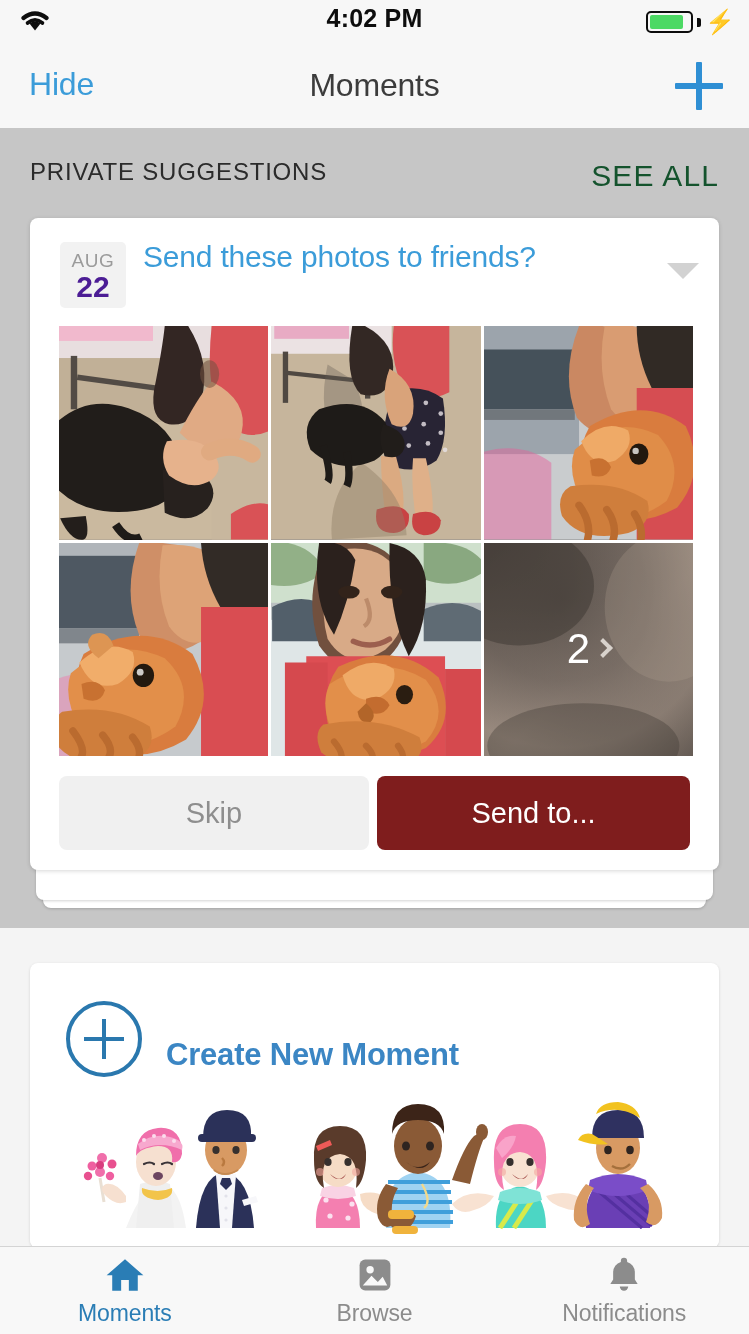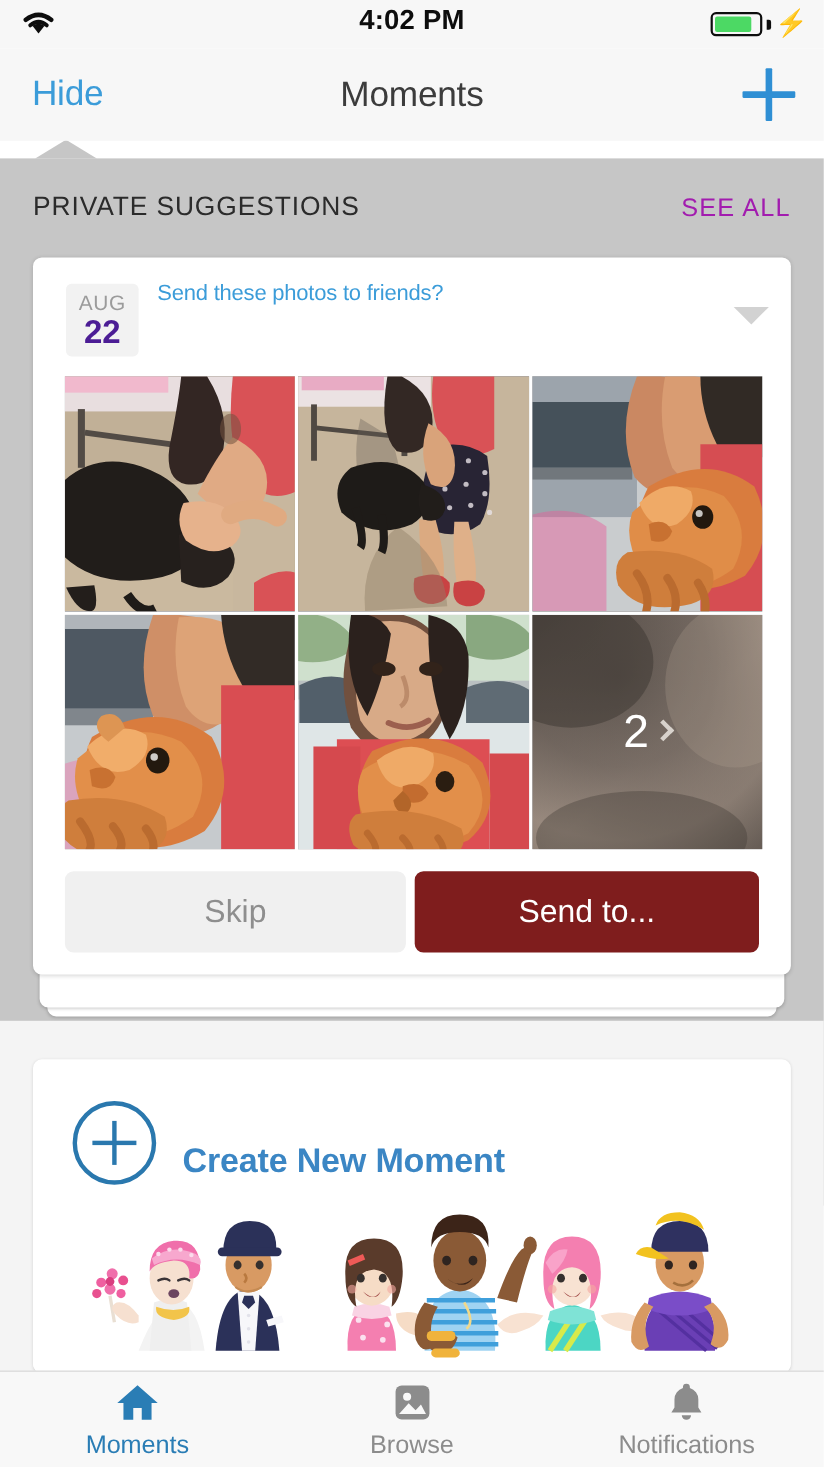--- a/index.html
+++ b/index.html
@@ -121,21 +121,20 @@
   .nav-plus::after  { top: 0; left: 21px; width: 6px; height: 48px; }
 
   
   .suggestions-panel {
     position: absolute;
     top: 128px; left: 0;
     width: 749px;
     height: 952px;
     background: #c6c6c6;
     z-index: 10;
-    margin-top: 16px;
   }
   .panel-pointer {
     position: absolute;
     top: -17px;
     left: 32px;
     width: 0; height: 0;
     border-left: 28px solid transparent;
     border-right: 28px solid transparent;
     border-bottom: 17px solid #c6c6c6;
   }
@@ -148,22 +147,22 @@
   .panel-title {
     position: absolute;
     left: 30px; top: 0;
     font-size: 24px;
     color: #2b2b2b;
     letter-spacing: 0.8px;
   }
   .panel-seeall {
     position: absolute;
     right: 30px; top: 1px;
-    font-size: 23px;
-    color: #a21caf;
+    font-size: 30px;
+    color: #14532d;
     letter-spacing: 1.1px;
   }
 
   
   .card-stack { position: absolute; top: 90px; left: 0; width: 749px; }
   .card-ghost {
     position: absolute;
     background: #ffffff;
     border-radius: 8px;
     box-shadow: 0 1px 3px rgba(0,0,0,0.18);
@@ -196,21 +195,21 @@
     border-radius: 5px;
     text-align: center;
     padding-top: 8px;
   }
   .date-mon { font-size: 19px; color: #9b9b9b; letter-spacing: 0.6px; line-height: 22px; }
   .date-day { font-size: 30px; color: #4c1d95; font-weight: bold; line-height: 30px; }
 
   .card-title {
     position: absolute;
     left: 113px; top: 22px;
-    font-size: 20px;
+    font-size: 30px;
     color: #3b9cd9;
     letter-spacing: -0.2px;
   }
   .card-sub {
     position: absolute;
     left: 113px; top: 64px;
     font-size: 25px;
     color: #9a9a9a;
     letter-spacing: -0.1px;
   }

